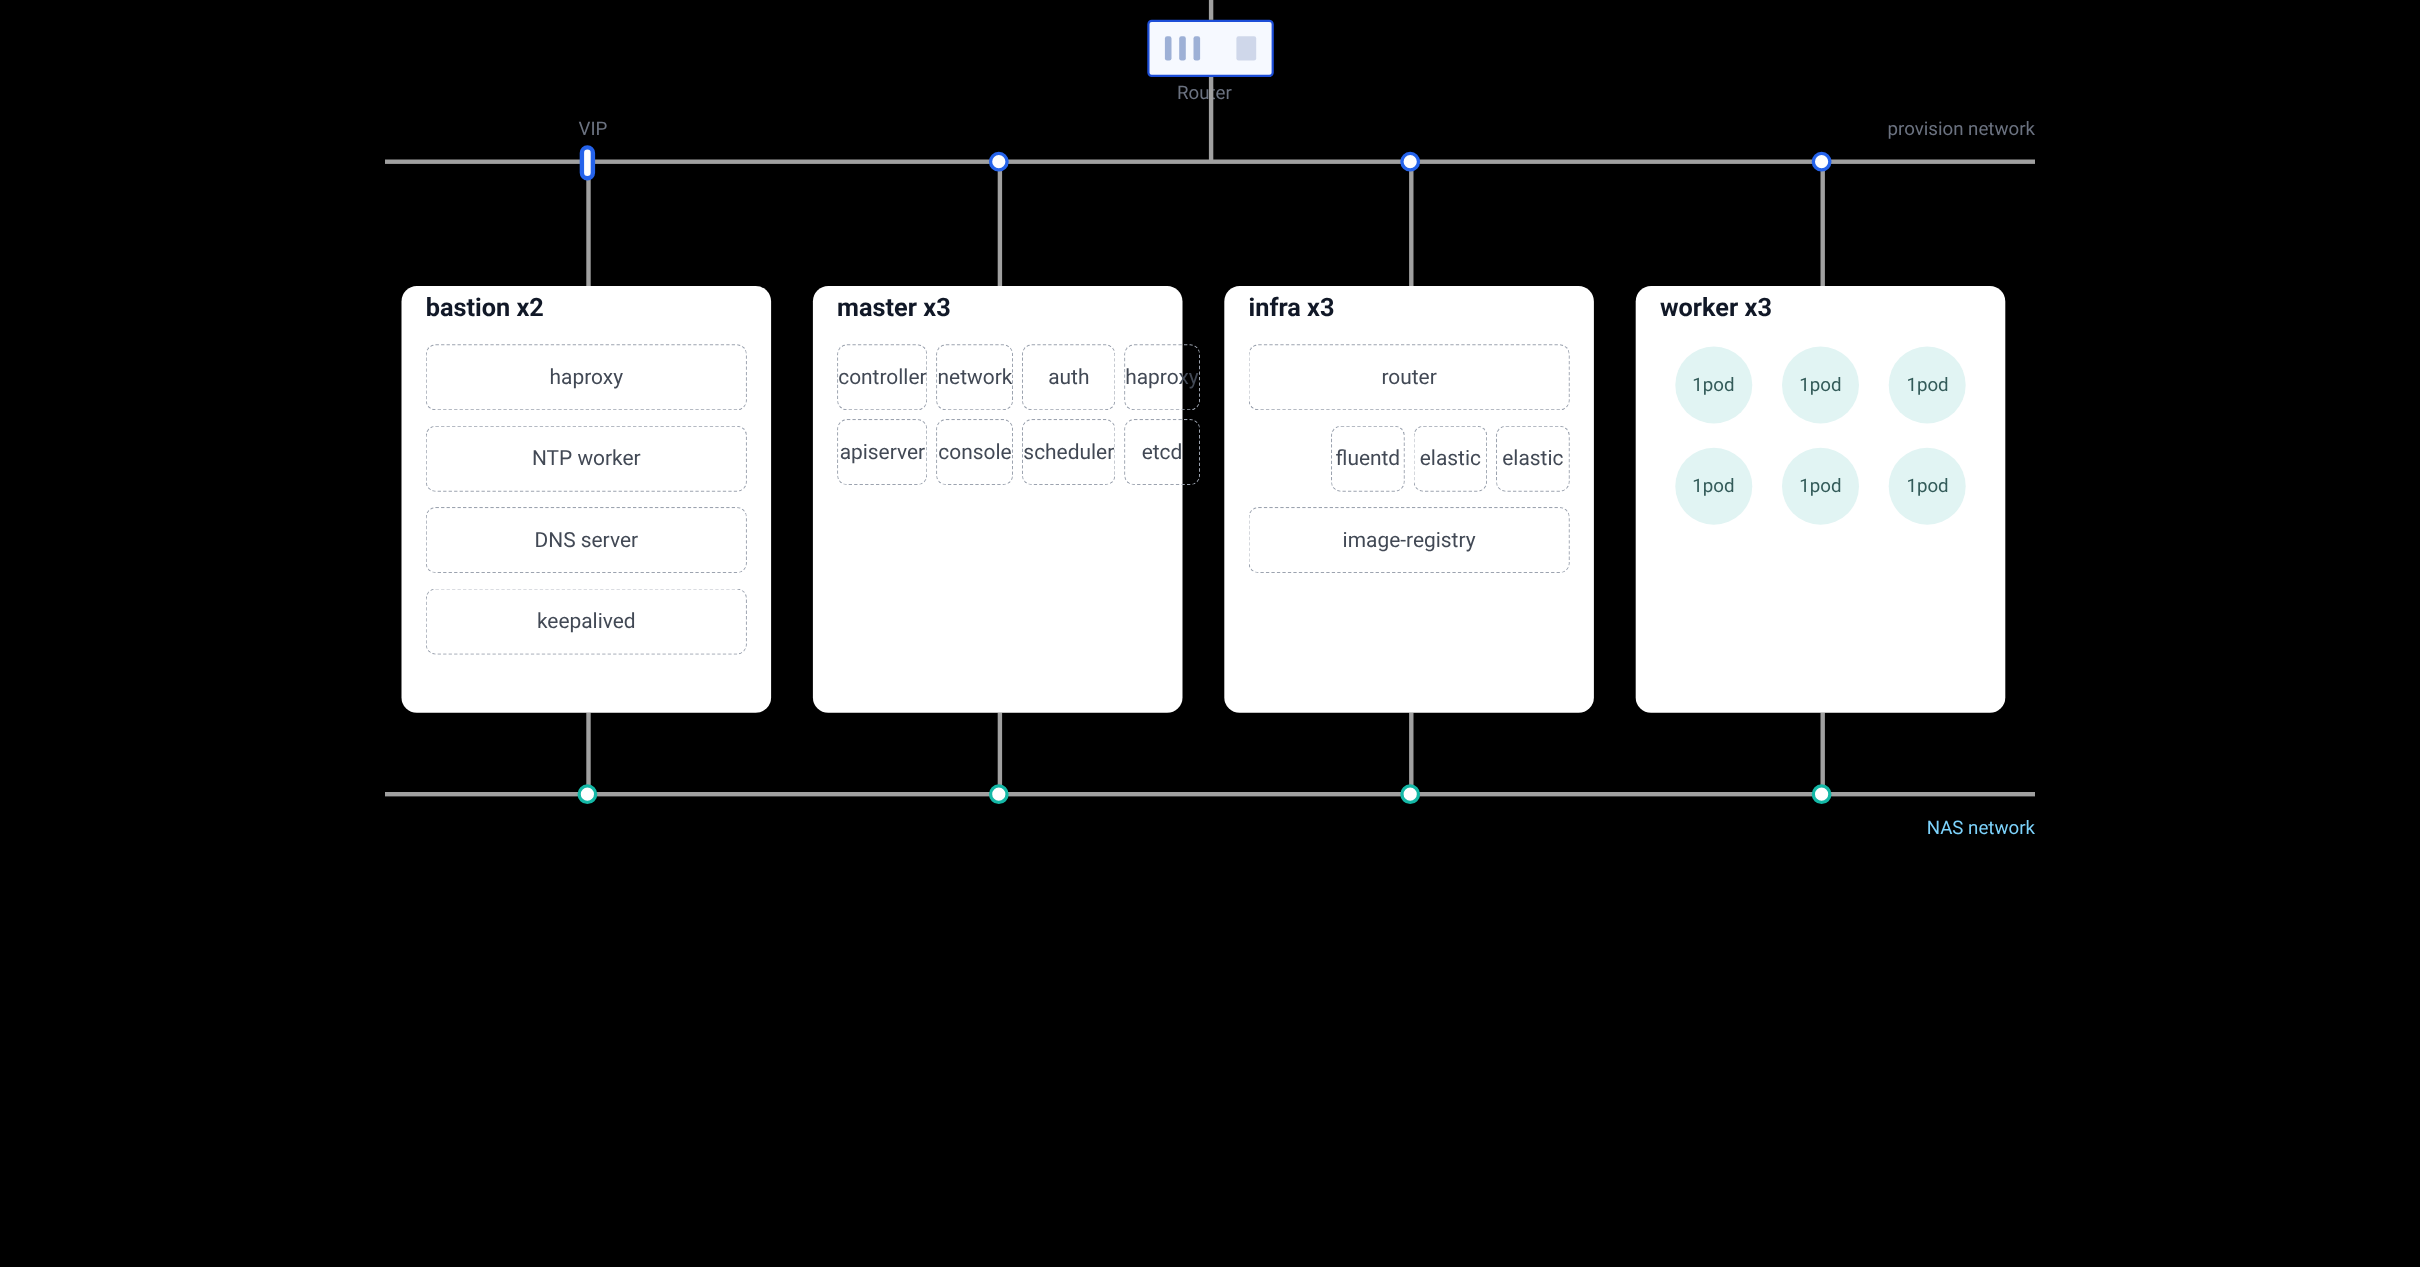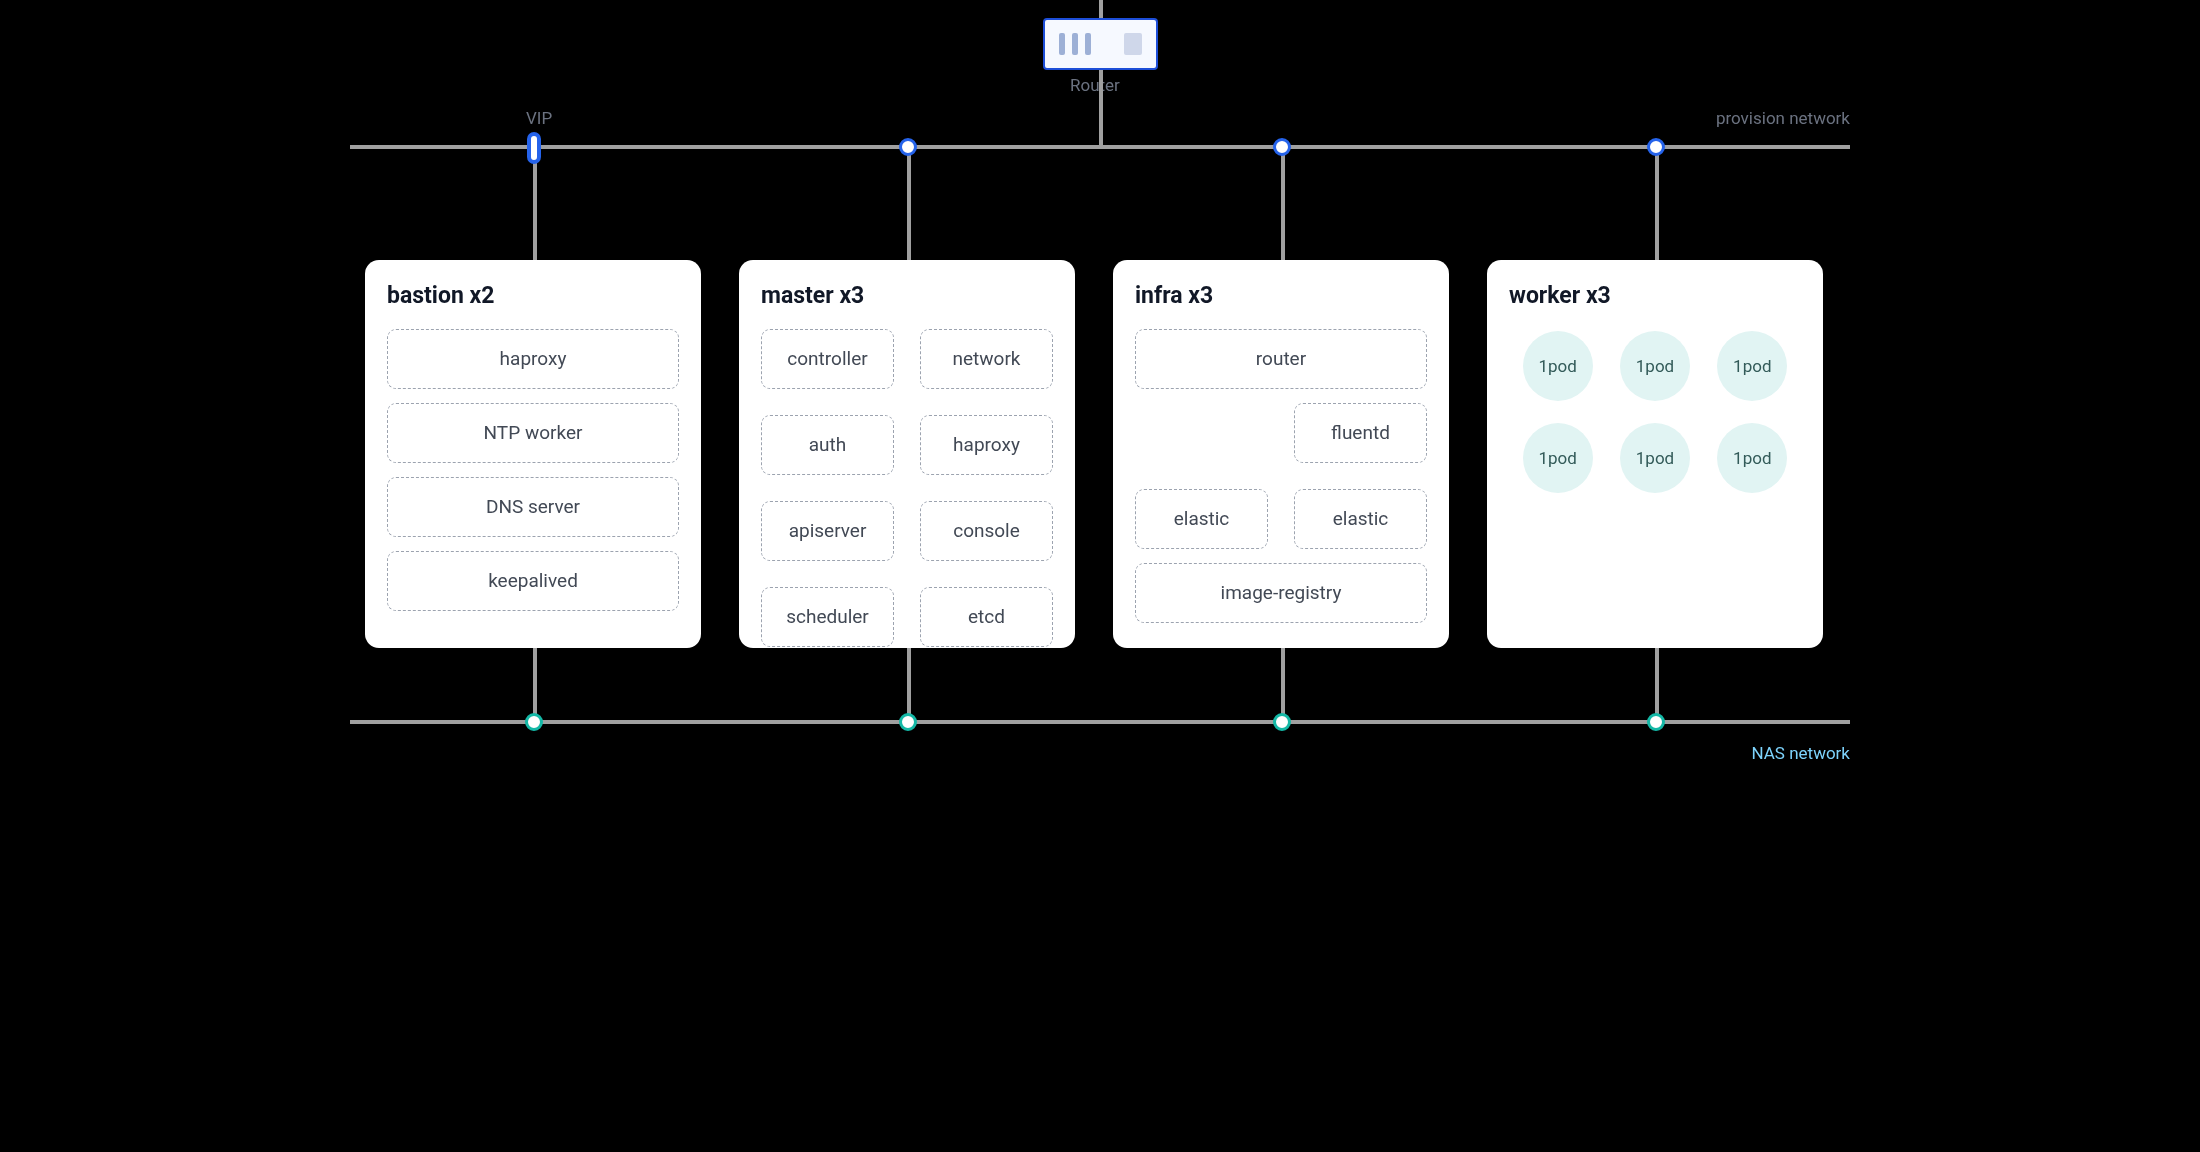--- a/index.html
+++ b/index.html
@@ -101,43 +101,43 @@
 
   
   .card {
     position: absolute;
     top: 260px;
     width: 336px;
     height: 388px;
     background: #fff;
     border-radius: 14px;
     box-sizing: border-box;
-    padding: 22px 22px;
+    padding: 6px 22px;
     z-index: 3;
   }
   .card h2 {
     margin: 0 0 20px 0;
     font-size: 23px;
     font-weight: 700;
     color: #111827;
   }
   .full-item {
     border: 1px dashed #9CA3AF;
     border-radius: 9px;
     height: 58px;
     line-height: 58px;
     text-align: center;
     font-size: 19px;
     color: #424955;
     margin-bottom: 14px;
   }
   .grid2 {
     display: grid;
-    grid-template-columns: 1fr 1fr;
-    gap: 26px;
+    grid-template-columns: 1fr 1fr 1fr 1fr;
+    gap: 8px;
   }
   .grid2 .chip {
     border: 1px dashed #9CA3AF;
     border-radius: 9px;
     height: 58px;
     line-height: 58px;
     text-align: center;
     font-size: 19px;
     color: #424955;
   }

